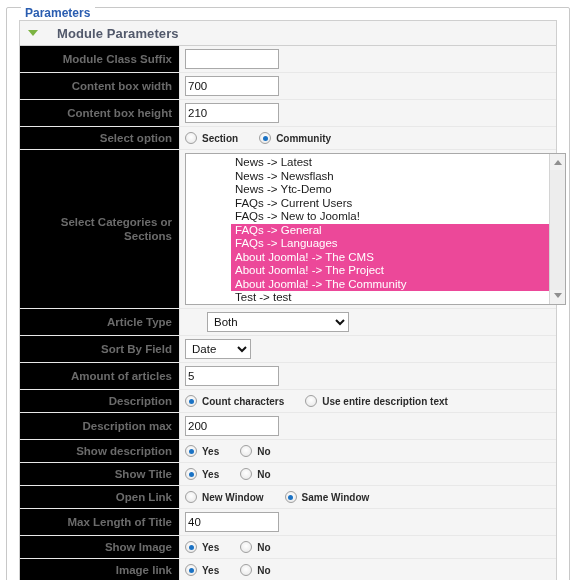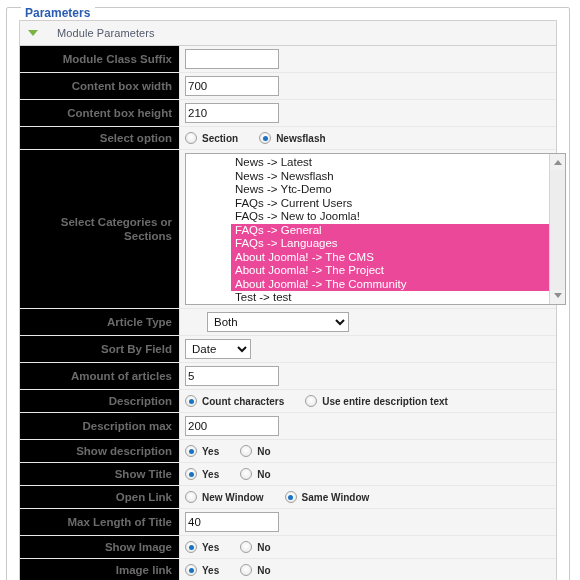--- a/index.html
+++ b/index.html
@@ -58,22 +58,22 @@
   .toggle-triangle {
     width: 0;
     height: 0;
     border-left: 5px solid transparent;
     border-right: 5px solid transparent;
     border-top: 6px solid #7cb342;
     margin-right: 7px;
     cursor: pointer;
   }
   .panel-title {
-    font-size: 11px;
-    font-weight: normal;
+    font-size: 13px;
+    font-weight: bold;
     color: #52596b;
     letter-spacing: 0.1px;
     padding-left: 12px;
   }
 
   
   .form-table {
     width: 100%;
     border-collapse: collapse;
     table-layout: fixed;
@@ -265,21 +265,21 @@
         </tr>
 
         <tr>
           <td class="lbl-cell">Select option</td>
           <td class="fld-cell">
             <div class="radio-group">
               <span class="radio"></span>
               <span class="radio-lbl">Section</span>
               <span class="gap"></span>
               <span class="radio on"></span>
-              <span class="radio-lbl">Newsflash</span>
+              <span class="radio-lbl">Community</span>
             </div>
           </td>
         </tr>
 
         <tr>
           <td class="lbl-cell">Select Categories or Sections</td>
           <td class="fld-cell">
             <div class="listbox">
               <div class="list-items">
                 <div class="list-item">News -&gt; Latest</div>

